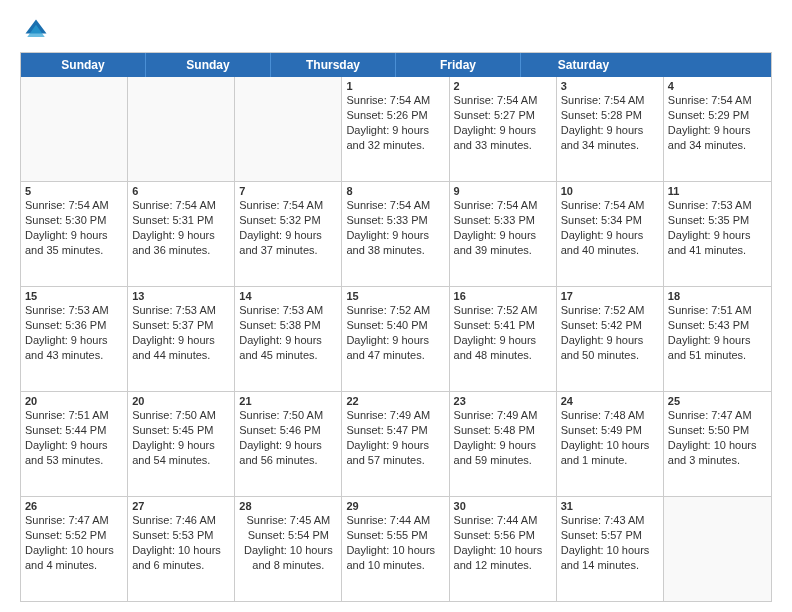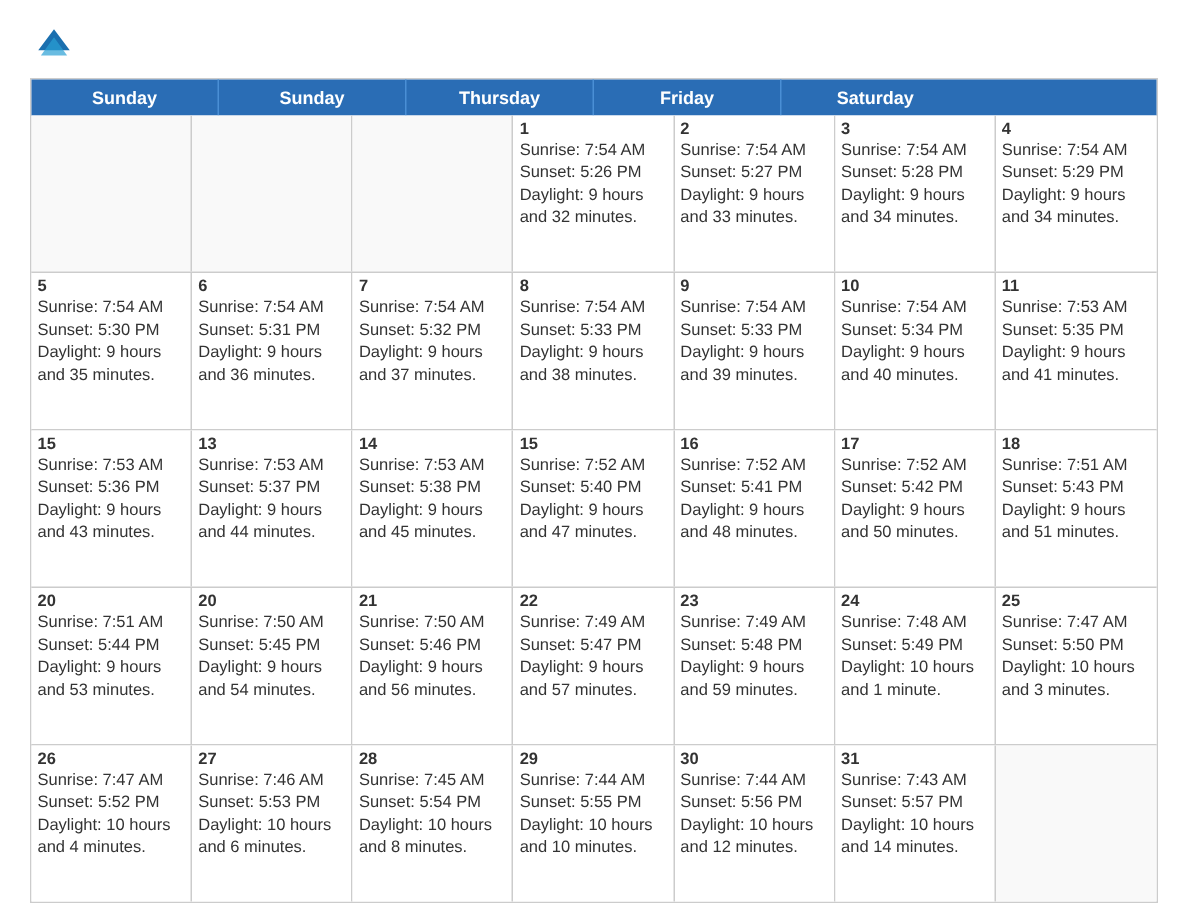--- a/index.html
+++ b/index.html
@@ -343,21 +343,21 @@
           </div>
           <div class="cal-cell">
             <span class="day-num">27</span>
             <div class="cell-text" style="white-space: pre-line;">Sunrise: 7:46 AM
 Sunset: 5:53 PM
 Daylight: 10 hours
 and 6 minutes.</div>
           </div>
           <div class="cal-cell">
             <span class="day-num">28</span>
-            <div class="cell-text" style="white-space: pre-line;">Sunrise: 7:45 AM
+            <div class="cell-text" style="white-space: pre-line; text-align: center;">Sunrise: 7:45 AM
 Sunset: 5:54 PM
 Daylight: 10 hours
 and 8 minutes.</div>
           </div>
           <div class="cal-cell">
             <span class="day-num">29</span>
             <div class="cell-text" style="white-space: pre-line;">Sunrise: 7:44 AM
 Sunset: 5:55 PM
 Daylight: 10 hours
 and 10 minutes.</div>

